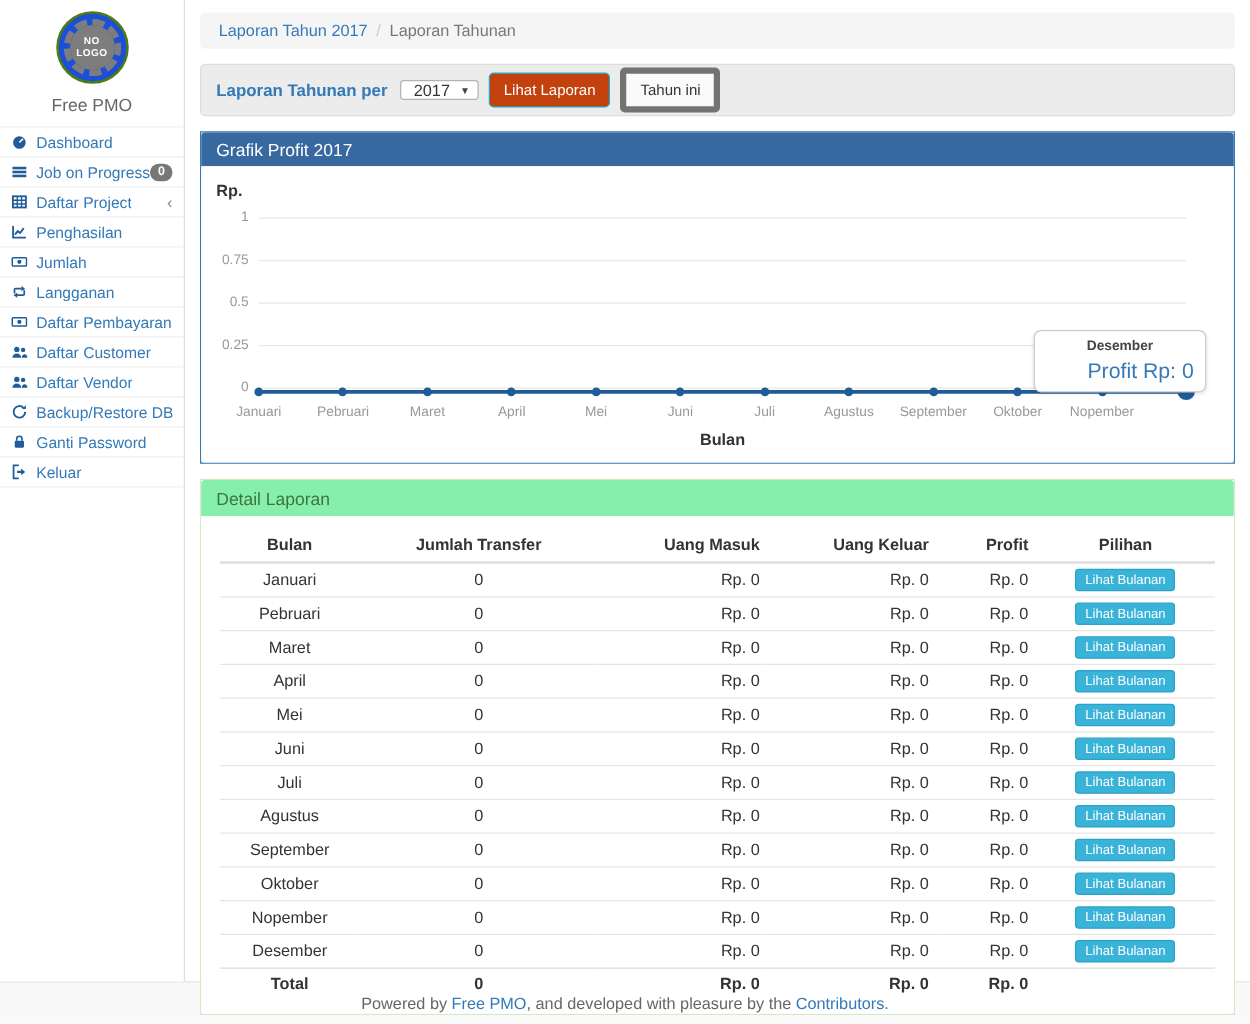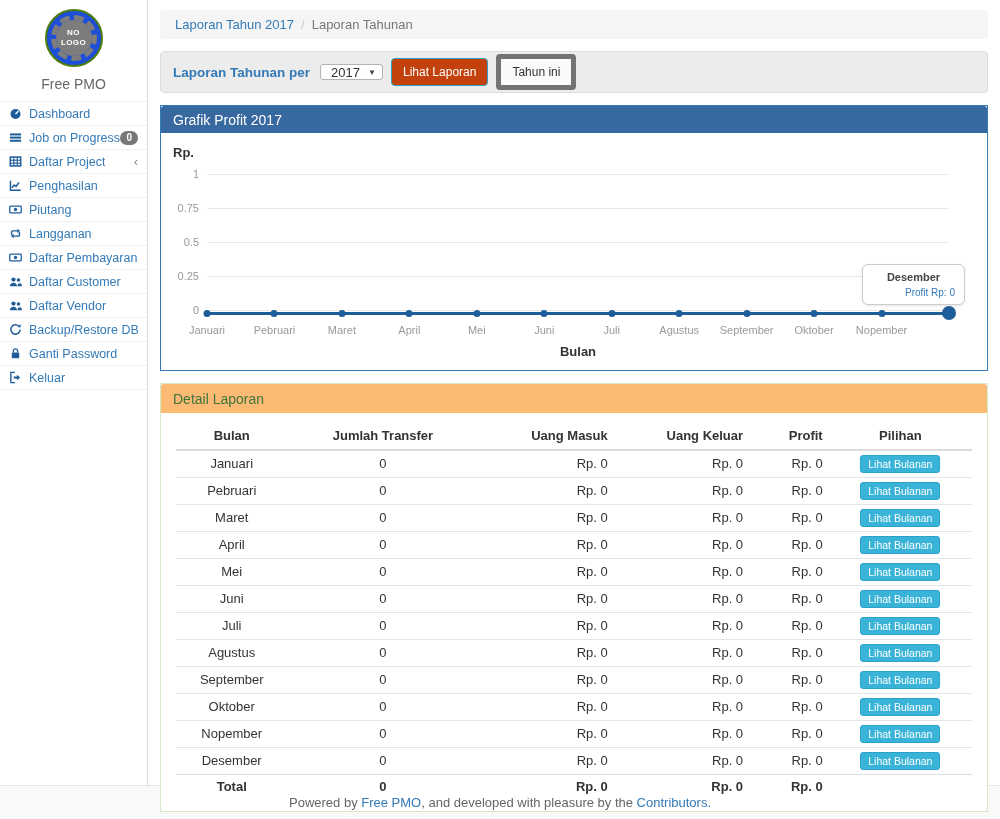--- a/index.html
+++ b/index.html
@@ -68,25 +68,25 @@
     top:136px; transform:translateX(-50%); cursor:pointer; }
   .dot-active { width:14px; height:14px; top:132px; }
   .xlabel { position:absolute; top:150px; width:80px; margin-left:-40px; text-align:center;
     font-size:11px; color:#999; }
   .xaxis-title { position:absolute; top:170px; left:0; right:0; text-align:center;
     font-weight:bold; font-size:13px; color:#333; }
   .chart-tooltip { position:absolute; top:131px; right:22px; background:#fff;
     border:1px solid #ccc; border-radius:6px; padding:6px 9px; text-align:center;
     box-shadow:0 1px 3px rgba(0,0,0,.1); z-index:2; }
   .tt-title { font-weight:bold; color:#444; font-size:11px; }
-  .tt-value { color:#337ab7; font-size:10px; margin-top:4px; white-space:nowrap;padding-left:33px; }
+  .tt-value { color:#337ab7; font-size:17px; margin-top:4px; white-space:nowrap;padding-left:33px; }
 
   
   .panel-success { border:1px solid #d6e9c6; }
-  .panel-success .panel-heading { background:#fdba74; color:#3c763d; padding:7px 12px;
+  .panel-success .panel-heading { background:#86efac; color:#3c763d; padding:7px 12px;
     font-size:14px; border-radius:3px 3px 0 0; height:29px; }
   .detail-body { background:#fff; padding:10px 15px 12px; border-radius:0 0 3px 3px; }
   table.report { width:100%; border-collapse:collapse; font-size:13px; }
   table.report th { padding:5px 6px; border-bottom:2px solid #ddd; font-weight:bold; line-height:16px; }
   table.report td { padding:4px 6px; border-top:1px solid #e5e5e5; line-height:16px; }
   table.report tbody tr:first-child td { border-top:0; }
   .c-center { text-align:center; }
   .c-right { text-align:right; }
   .btn-xs { font-size:10.5px; padding:2px 7px; border-radius:3px; background:#39b3d7;
     border:1px solid #2ba3c8; color:#fff; cursor:pointer; font-family:inherit; }
@@ -156,21 +156,21 @@
           </span>
           <span class="mi-label">Penghasilan</span>
         </a>
         <a class="menu-item" href="#">
           <span class="mi-icon">
             <svg viewBox="0 0 14 14">
               <rect x="0.8" y="3.4" width="12.4" height="7.2" rx="1" fill="none" stroke="#1f5d99" stroke-width="1.4"></rect>
               <circle cx="7" cy="7" r="1.8" fill="#1f5d99"></circle>
             </svg>
           </span>
-          <span class="mi-label">Piutang</span>
+          <span class="mi-label">Jumlah</span>
         </a>
         <a class="menu-item" href="#">
           <span class="mi-icon">
             <svg viewBox="0 0 14 14">
               <path d="M2.8 8.5V5.2a1 1 0 011-1H9" fill="none" stroke="#1f5d99" stroke-width="1.5"></path>
               <path d="M8.8 2L12 4.2 8.8 6.4z" fill="#1f5d99"></path>
               <path d="M11.2 5.5v3.3a1 1 0 01-1 1H5" fill="none" stroke="#1f5d99" stroke-width="1.5"></path>
               <path d="M5.2 7.6L2 9.8l3.2 2.2z" fill="#1f5d99"></path>
             </svg>
           </span>

